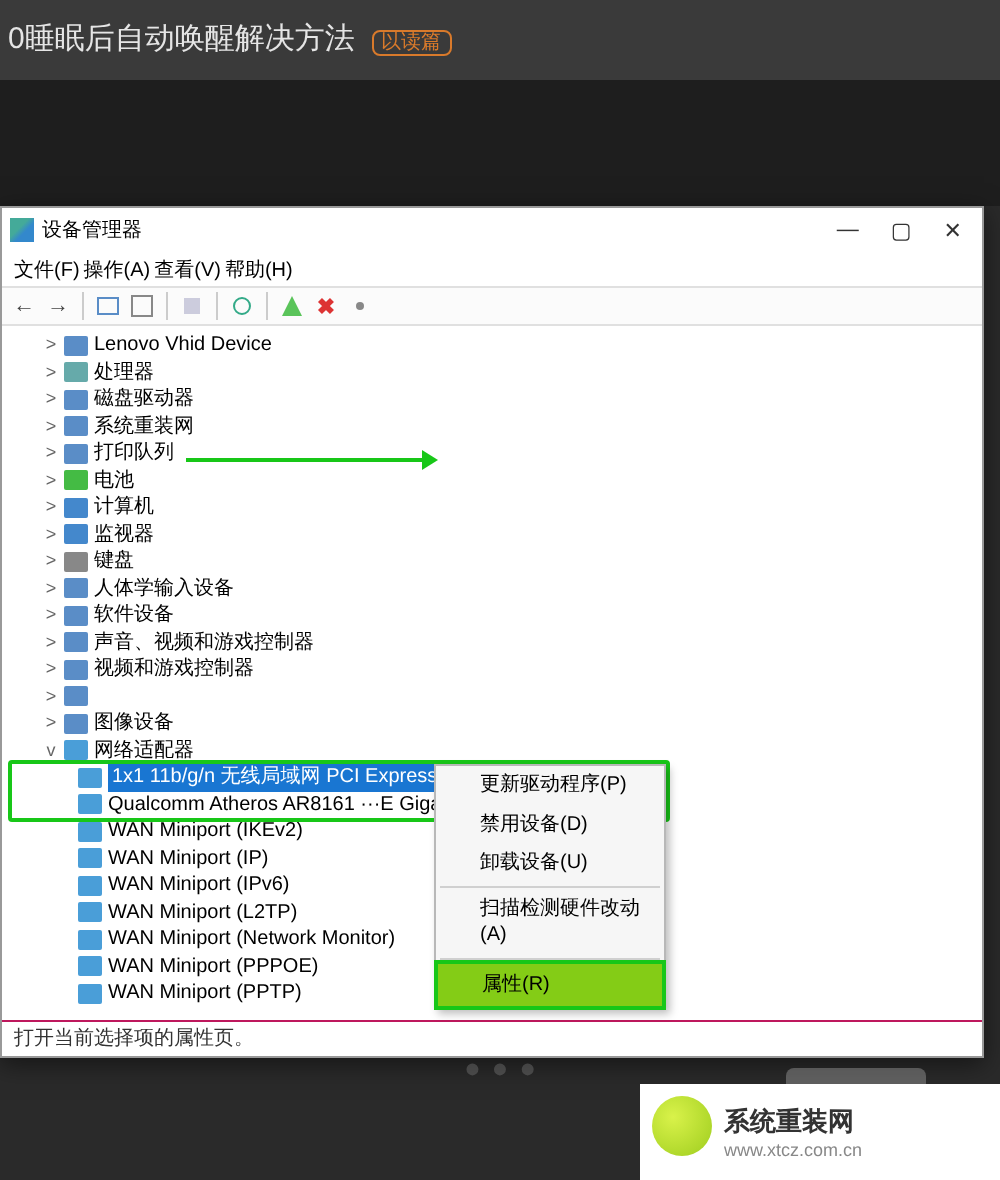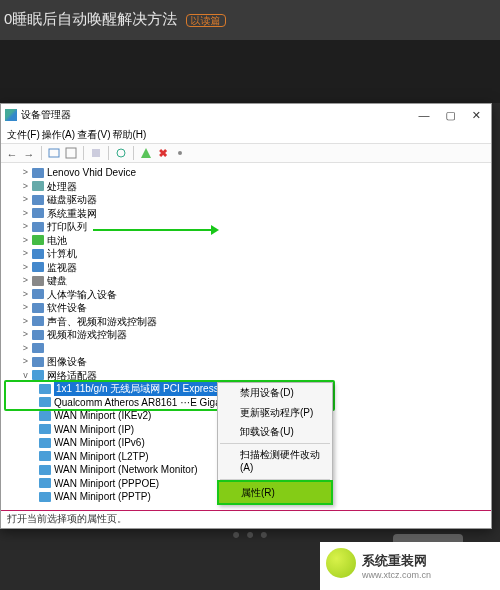--- a/index.html
+++ b/index.html
@@ -344,22 +344,22 @@
         <span>WAN Miniport (PPPOE)</span>
       </div>
     <div class="node lvl2">
         <span class="ic net"></span>
         <span>WAN Miniport (PPTP)</span>
       </div>
 
     <div class="arrow" style="top:66px; width:124px;"></div>
 
     <div class="ctxmenu" style="top:219px;">
+      <div class="mi">更新驱动程序(P)</div>
       <div class="mi">禁用设备(D)</div>
-      <div class="mi">更新驱动程序(P)</div>
       <div class="mi">卸载设备(U)</div>
       <hr>
       <div class="mi">扫描检测硬件改动(A)</div>
       <hr>
       <div class="mi hl-item">属性(R)</div>
     </div>
   </div>
 
   <div class="status">
     <span>打开当前选择项的属性页。</span>

